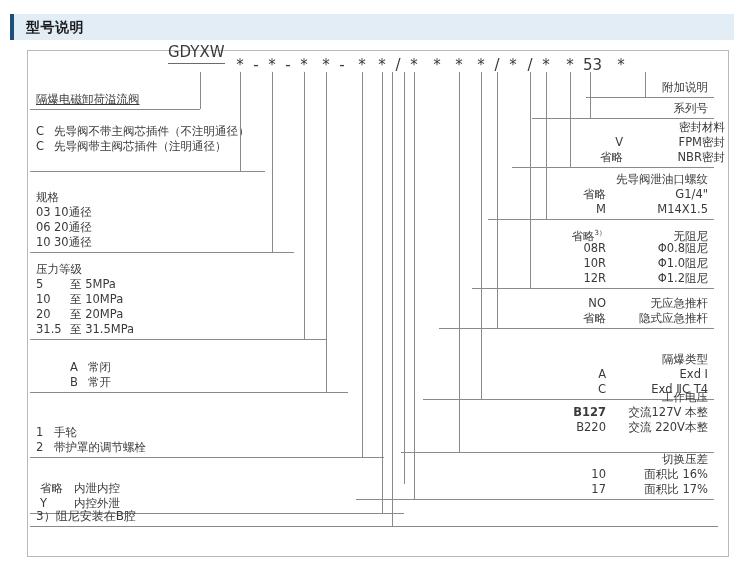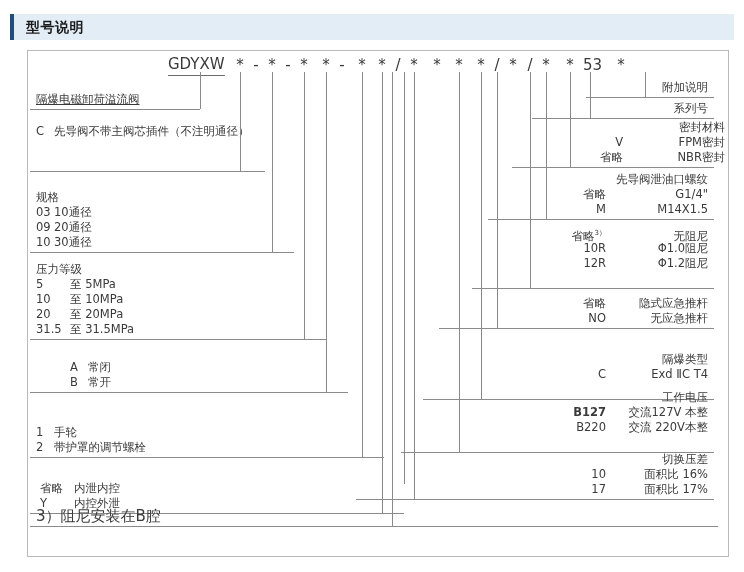--- a/index.html
+++ b/index.html
@@ -38,33 +38,33 @@
   .hline{position:absolute;height:0;border-top:1px solid #8a8a8a;}
   .uline{position:absolute;height:0;border-top:1px solid #8a8a8a;}
   
   .blk{position:absolute;font-size:11.5px;line-height:15px;white-space:nowrap;}
   .blk.right{text-align:right;}
   .row{display:block;height:15px;}
   .c1{display:inline-block;text-align:left;}
   .c2{display:inline-block;text-align:left;}
   .hdr{display:block;height:15px;}
   .sup{font-size:7px;vertical-align:super;}
-  .note{position:absolute;font-size:15px;line-height:15px;white-space:nowrap;}
+  .note{position:absolute;font-size:12px;line-height:15px;white-space:nowrap;}
 </style>
 </head>
 <body>
 
 <div id="title-bar"></div>
 <div id="title-accent"></div>
 <div id="title-text">型号说明</div>
 
 <div id="frame"></div>
 
 <div id="code-area">
-    <div class="code-name" style="left: 168px; top: 55px;">GDYXW</div>
+    <div class="code-name" style="left: 168px; top: 43px;">GDYXW</div>
     <div class="code-token" style="left: 233px; width: 14px;">*</div>
     <div class="code-token" style="left: 249px; width: 14px;">-</div>
     <div class="code-token" style="left: 265px; width: 14px;">*</div>
     <div class="code-token" style="left: 281px; width: 14px;">-</div>
     <div class="code-token" style="left: 297px; width: 14px;">*</div>
     <div class="code-token" style="left: 319px; width: 14px;">*</div>
     <div class="code-token" style="left: 335px; width: 14px;">-</div>
     <div class="code-token" style="left: 355px; width: 14px;">*</div>
     <div class="code-token" style="left: 375px; width: 14px;">*</div>
     <div class="code-token" style="left: 391px; width: 14px;">/</div>
@@ -83,28 +83,29 @@
 
 <div id="draw">
     <div class="blk" style="left: 36px; top: 92px; text-decoration: underline;">
       <span class="hdr">隔爆电磁卸荷溢流阀</span>
     </div>
     <div class="uline" style="left: 30px; top: 109px; width: 147px;"></div>
     <div class="vline" style="left: 200px; top: 72px; height: 37px;"></div>
     <div class="hline" style="left: 177px; top: 109px; width: 23px;"></div>
     <div class="blk" style="left: 36px; top: 124px;">
       <span class="row"><span class="c1" style="width: 18px;">C</span><span class="c2">先导阀不带主阀芯插件（不注明通径）</span></span>
+      <span class="row"><span class="c1" style="width: 18px;">C</span><span class="c2">先导阀带主阀芯插件（注明通径）</span></span>
     </div>
     <div class="uline" style="left: 30px; top: 171px; width: 235px;"></div>
     <div class="vline" style="left: 240px; top: 72px; height: 99px;"></div>
     <div class="hline" style="left: 265px; top: 171px; width: 0px;"></div>
     <div class="blk" style="left: 36px; top: 190px;">
       <span class="hdr">规格</span>
       <span class="row"><span class="c1" style="width: 18px;">03</span><span class="c2">10通径</span></span>
-      <span class="row"><span class="c1" style="width: 18px;">09</span><span class="c2">20通径</span></span>
+      <span class="row"><span class="c1" style="width: 18px;">06</span><span class="c2">20通径</span></span>
       <span class="row"><span class="c1" style="width: 18px;">10</span><span class="c2">30通径</span></span>
     </div>
     <div class="uline" style="left: 30px; top: 252px; width: 264px;"></div>
     <div class="vline" style="left: 272px; top: 72px; height: 180px;"></div>
     <div class="hline" style="left: 294px; top: 252px; width: 0px;"></div>
     <div class="blk" style="left: 36px; top: 262px;">
       <span class="hdr">压力等级</span>
       <span class="row"><span class="c1" style="width: 34px;">5</span><span class="c2">至  5MPa</span></span>
       <span class="row"><span class="c1" style="width: 34px;">10</span><span class="c2">至 10MPa</span></span>
       <span class="row"><span class="c1" style="width: 34px;">20</span><span class="c2">至 20MPa</span></span>
@@ -159,35 +160,37 @@
     <div class="blk right" style="right: 36px; top: 172px;">
       <span class="hdr">先导阀泄油口螺纹</span>
       <span class="row"><span class="c1" style="width: 46px; text-align: right; padding-right: 10px;">省略</span><span class="c2" style="min-width: 92px; text-align: right;">G1/4"</span></span>
       <span class="row"><span class="c1" style="width: 46px; text-align: right; padding-right: 10px;">M</span><span class="c2" style="min-width: 92px; text-align: right;">M14X1.5</span></span>
     </div>
     <div class="uline" style="left: 488px; top: 219px; width: 226px;"></div>
     <div class="vline" style="left: 546px; top: 72px; height: 147px;"></div>
     <div class="hline" style="left: 488px; top: 219px; width: 58px;"></div>
     <div class="blk right" style="right: 36px; top: 226px;">
       <span class="row"><span class="c1" style="width: 46px; text-align: right; padding-right: 10px;">省略<span class="sup">3）</span></span><span class="c2" style="min-width: 92px; text-align: right;">无阻尼</span></span>
+      <span class="row"><span class="c1" style="width: 46px; text-align: right; padding-right: 10px;">08R</span><span class="c2" style="min-width: 92px; text-align: right;">Φ0.8阻尼</span></span>
       <span class="row"><span class="c1" style="width: 46px; text-align: right; padding-right: 10px;">10R</span><span class="c2" style="min-width: 92px; text-align: right;">Φ1.0阻尼</span></span>
       <span class="row"><span class="c1" style="width: 46px; text-align: right; padding-right: 10px;">12R</span><span class="c2" style="min-width: 92px; text-align: right;">Φ1.2阻尼</span></span>
     </div>
     <div class="uline" style="left: 472px; top: 288px; width: 242px;"></div>
     <div class="vline" style="left: 530px; top: 72px; height: 216px;"></div>
     <div class="hline" style="left: 472px; top: 288px; width: 58px;"></div>
     <div class="blk right" style="right: 36px; top: 296px;">
+      <span class="row"><span class="c1" style="width: 46px; text-align: right; padding-right: 10px;">NO</span><span class="c2" style="min-width: 92px; text-align: right;">无应急推杆</span></span>
       <span class="row"><span class="c1" style="width: 46px; text-align: right; padding-right: 10px;">省略</span><span class="c2" style="min-width: 92px; text-align: right;">隐式应急推杆</span></span>
-      <span class="row"><span class="c1" style="width: 46px; text-align: right; padding-right: 10px;">NO</span><span class="c2" style="min-width: 92px; text-align: right;">无应急推杆</span></span>
     </div>
     <div class="uline" style="left: 439px; top: 328px; width: 275px;"></div>
     <div class="vline" style="left: 497px; top: 72px; height: 256px;"></div>
     <div class="hline" style="left: 439px; top: 328px; width: 58px;"></div>
     <div class="blk right" style="right: 36px; top: 352px;">
       <span class="hdr">隔爆类型</span>
+      <span class="row"><span class="c1" style="width: 46px; text-align: right; padding-right: 10px;">A</span><span class="c2" style="min-width: 92px; text-align: right;">Exd Ⅰ</span></span>
       <span class="row"><span class="c1" style="width: 46px; text-align: right; padding-right: 10px;">C</span><span class="c2" style="min-width: 92px; text-align: right;">Exd ⅡC T4</span></span>
     </div>
     <div class="uline" style="left: 423px; top: 399px; width: 291px;"></div>
     <div class="vline" style="left: 481px; top: 72px; height: 327px;"></div>
     <div class="hline" style="left: 423px; top: 399px; width: 58px;"></div>
     <div class="blk right" style="right: 36px; top: 390px;">
       <span class="hdr">工作电压</span>
       <span class="row"><span class="c1" style="width: 46px; text-align: right; padding-right: 10px; font-weight: bold;">B127</span><span class="c2" style="min-width: 92px; text-align: right;">交流127V 本整</span></span>
       <span class="row"><span class="c1" style="width: 46px; text-align: right; padding-right: 10px;">B220</span><span class="c2" style="min-width: 92px; text-align: right;">交流 220V本整</span></span>
     </div>

